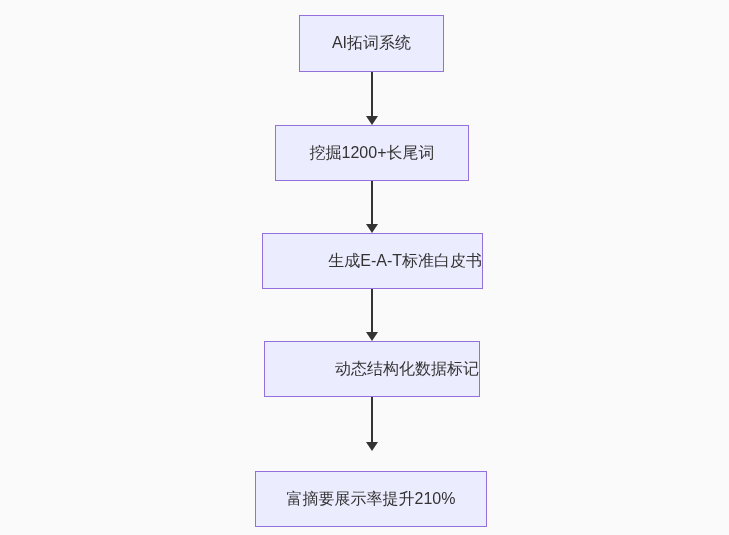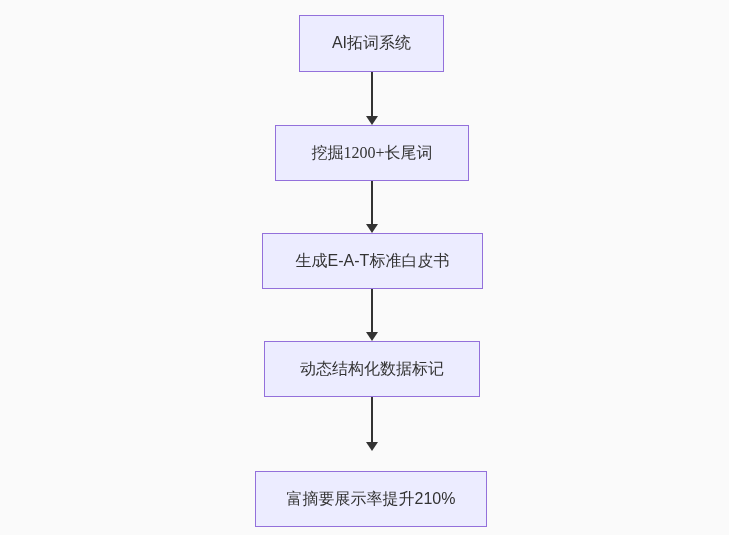--- a/index.html
+++ b/index.html
@@ -27,23 +27,23 @@
     color: #333333;
     font-size: 16px;
     display: flex;
     align-items: center;
     justify-content: center;
     text-align: center;
     white-space: nowrap;
   }
   
   .node-1 { left: 299px; top: 15px;  width: 145px; height: 57px; }
-  .node-2 { left: 275px; top: 125px; width: 194px; height: 56px; font-family: Liberation Serif, serif; }
-  .node-3 { left: 262px; top: 233px; width: 221px; height: 56px; }
-  .node-4 { left: 264px; top: 341px; width: 216px; height: 56px; }
+  .node-2 { left: 275px; top: 125px; width: 194px; height: 56px; }
+  .node-3 { left: 262px; top: 233px; width: 221px; height: 56px; justify-content: flex-end; }
+  .node-4 { left: 264px; top: 341px; width: 216px; height: 56px; justify-content: flex-end; }
   .node-5 { left: 255px; top: 451px; width: 232px; height: 56px; margin-top: 20px; }
 
   .edge {
     position: absolute;
     left: 366px;           
     width: 12px;
     display: flex;
     flex-direction: column;
     align-items: center;
   }

